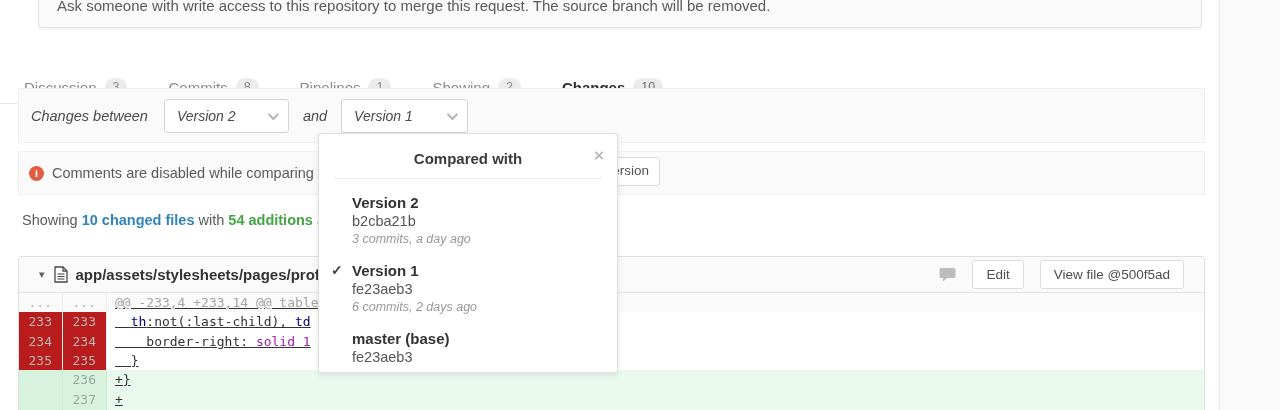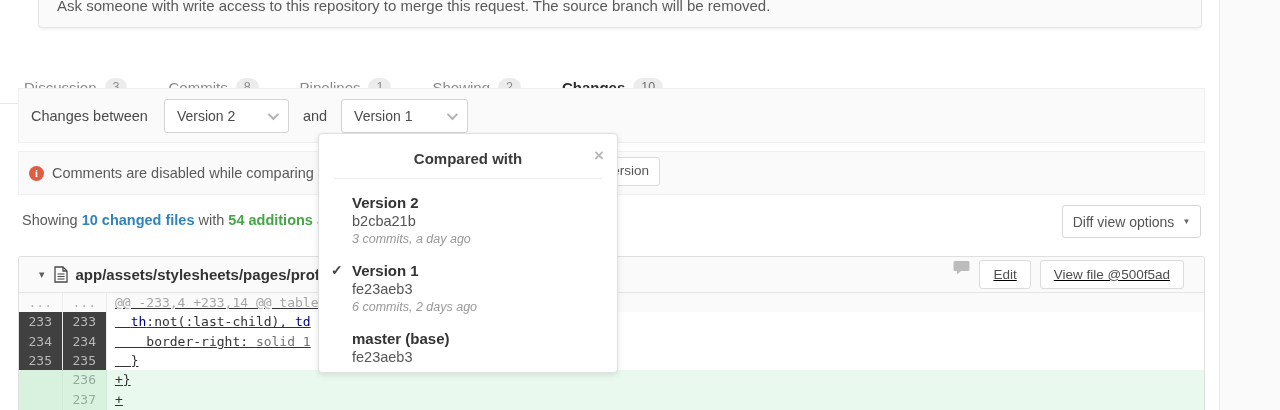--- a/index.html
+++ b/index.html
@@ -27,21 +27,21 @@
   .tab .badge { background:#ececec; color:#8a8a8a; border-radius:10px;
     font-size:12.5px; padding:2px 8px; line-height:1.2; }
   .tab.active { color:#2b2b2b; font-weight:700; }
   .tab.active .badge { color:#6f6f6f; font-weight:400; }
   .tab.active::after { content:""; position:absolute; left:-2px; right:-2px;
     bottom:-1px; height:3px; background:#3084bb; }
 
   
   .bar1 { position:absolute; left:18px; top:88px; width:1187px; height:55px;
     background:#fafafa; border:1px solid #f0f0f0; display:flex; align-items:center;
-    padding-left:12px; }
+    padding-left:12px;font-style:italic; }
   .bar1 .lbl { font-size:14.5px; color:#4a4a4a; margin-right:16px; }
   .selectbox { height:34px; background:#fff; border:1px solid #d4d4d4; border-radius:3px;
     display:flex; align-items:center; justify-content:space-between;
     font-size:14px; color:#4a4a4a; padding:0 12px; cursor:pointer; }
   .selectbox.v-from { width:125px; margin-right:14px; }
   .selectbox.v-to   { width:127px; }
   .bar1 .and { font-size:14.5px; color:#4a4a4a; margin-right:14px; }
   .chev { width:8px; height:8px; border-right:2px solid #b3b3b3; border-bottom:2px solid #b3b3b3;
     transform:rotate(45deg) translateY(-2px); }
 
@@ -70,45 +70,45 @@
   .diff-options-btn .caret { font-size:8px; color:#666; }
 
   
   .diff-panel { position:absolute; left:18px; top:256px; width:1187px; height:200px;
     border:1px solid #dfdfdf; border-radius:3px 3px 0 0; background:#fff; }
   .diff-header { height:36px; background:#fafafa; border-bottom:1px solid #e5e5e5;
     display:flex; align-items:center; padding:0 20px; border-radius:3px 3px 0 0; }
   .diff-header .collapse { font-size:11px; color:#606060; margin-right:9px; cursor:pointer; }
   .diff-header .ficon { margin-right:8px; display:flex; }
   .diff-header .fpath { font-size:15px; font-weight:700; color:#333; white-space:nowrap; }
-  .diff-header-right { margin-left:auto; display:flex; gap:9px;text-decoration:underline; }
+  .diff-header-right { margin-left:auto; display:flex; align-items:center; gap:16px; }
   .bubble-icon { display:flex; cursor:pointer; }
   .hdr-btn { height:29px; background:#fff; border:1px solid #dcdcdc; border-radius:3px;
     font-size:13.5px; color:#4e4e4e; padding:0 13px; display:flex; align-items:center;
     cursor:pointer; white-space:nowrap; }
 
   
   .diff-body { font-family:"DejaVu Sans Mono", monospace; font-size:13px; }
   .drow { display:flex; height:19.34px; align-items:center; }
   .drow .g1, .drow .g2 { width:44px; flex:none; text-align:right; padding-right:10px;
     color:#b8b8b8; height:100%; display:flex; align-items:center; justify-content:flex-end; }
   .drow .g1 { border-right:1px solid #ececec; }
   .drow .g2 { border-right:1px solid #ececec; }
   .drow .code { flex:1; padding-left:8px; white-space:pre; color:#333; height:100%;
     display:flex; align-items:center;text-decoration:underline; }
-  .drow.context .g1, .drow.context .g2 { background:#404040; }
+  .drow.context .g1, .drow.context .g2 { background:#b91c1c; }
   .drow.hunk .g1, .drow.hunk .g2 { background:#fafafa; color:#b0b0b0; }
   .drow.hunk .code { background:#fafafa; }
   .drow.added .g1, .drow.added .g2 { background:#d9f2e0; border-right-color:#cfe9d6;
     color:#94ab9b; }
   .drow.added .code { background:#e9f9ee; }
   .tok-hunk { color:#a5a5a5; }
   .tok-p { color:#333; }
   .tok-nt { color:#000080; }
-  .tok-kw { color:#737373; }
+  .tok-kw { color:#a21caf; }
 
   
   .dropdown { position:absolute; left:318px; top:133px; width:300px; height:240px;
     background:#fff; border:1px solid #e0e0e0; border-radius:4px; z-index:50;
     box-shadow:0 2px 6px rgba(0,0,0,0.10); }
   .dd-title { text-align:center; font-size:15px; font-weight:700; color:#3a3a3a;
     padding-top:16px; }
   .dd-close { position:absolute; right:13px; top:13px; font-size:17px; font-weight:700;
     color:#b8b8b8; cursor:pointer; line-height:1; }
   .dd-divider { border-top:1px solid #ececec; margin:11px 15px 0 15px; }
@@ -169,24 +169,20 @@
   </div>
 
   <div class="bar2">
     <span class="info-icon">i</span>
     <span class="txt">Comments are disabled while comparing tw</span>
   </div>
   <div class="partial-btn">ersion</div>
 
   <div class="summary"><span>Showing </span><span class="files">10 changed files</span><span> with </span><span class="adds">54 additions</span><span> and</span></div>
 
-  <div class="diff-options-btn">
-    <span>Diff view options</span>
-    <span class="caret">▼</span>
-  </div>
 
   <div class="diff-panel">
     <div class="diff-header">
       <span class="collapse">▾</span>
       <span class="ficon">
         <svg width="14" height="17" viewBox="0 0 14 17">
           <path d="M1 1 h8 l4 4 v11 h-12 z" fill="#fff" stroke="#4a4a4a" stroke-width="1.3"></path>
           <path d="M9 1 v4 h4" fill="none" stroke="#4a4a4a" stroke-width="1.3"></path>
           <line x1="3.5" y1="8" x2="10.5" y2="8" stroke="#4a4a4a" stroke-width="1.1"></line>
           <line x1="3.5" y1="10.5" x2="10.5" y2="10.5" stroke="#4a4a4a" stroke-width="1.1"></line>

